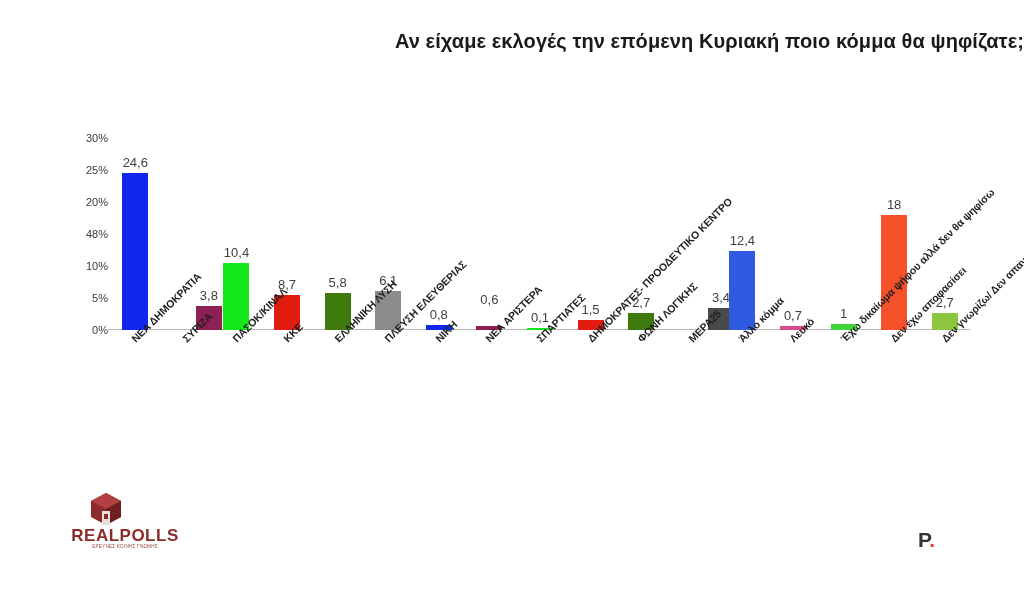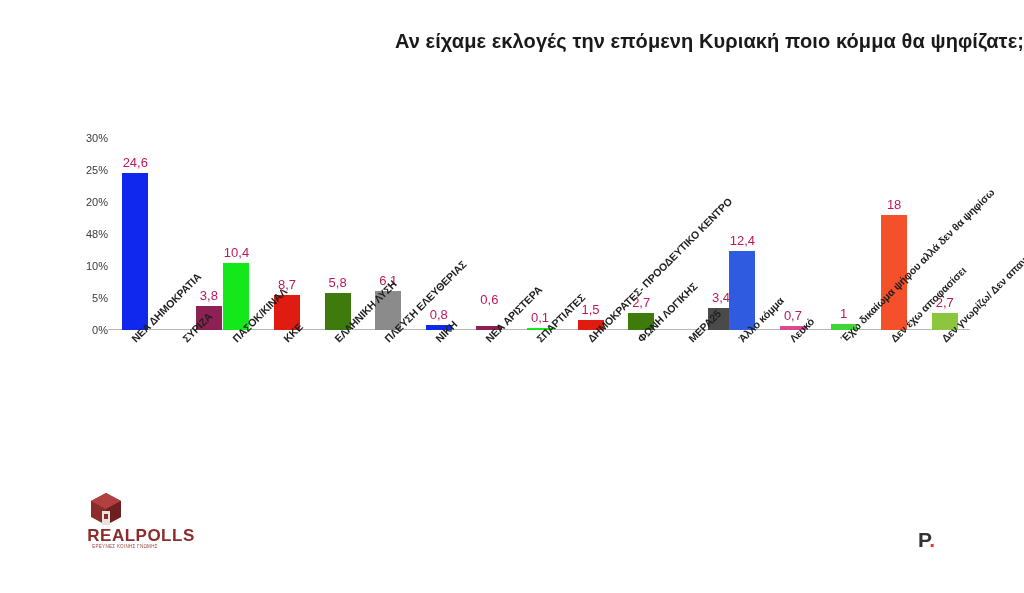--- a/index.html
+++ b/index.html
@@ -64,21 +64,21 @@
     align-items: center;
     justify-content: flex-end;
     height: 192px;
   }
   .bar {
     width: 100%;
     box-sizing: border-box;
   }
   .bar-value {
     font-size: 13px;
-    color: #be185d;
+    color: #404040;
     margin-bottom: 3px;
     white-space: nowrap;
   }
   .cat-label {
     position: absolute;
     font-size: 10.5px;
     color: #1f1f1f;
     font-weight: bold;
     white-space: nowrap;
     transform-origin: left top;
@@ -95,21 +95,21 @@
   }
   #logo-mark {
     position: absolute;
     left: 28px;
     top: 0;
     width: 36px;
     height: 34px;
   }
   #logo-text {
     position: absolute;
-    left: 16px;
+    left: 0;
     top: 34px;
     width: 130px;
     text-align: center;
     font-size: 17px;
     font-weight: bold;
     letter-spacing: 0.5px;
   }
   #logo-text .real { color: #8c2b2b; }
   #logo-text .polls { color: #8c2b2b; }
   #logo-sub {

